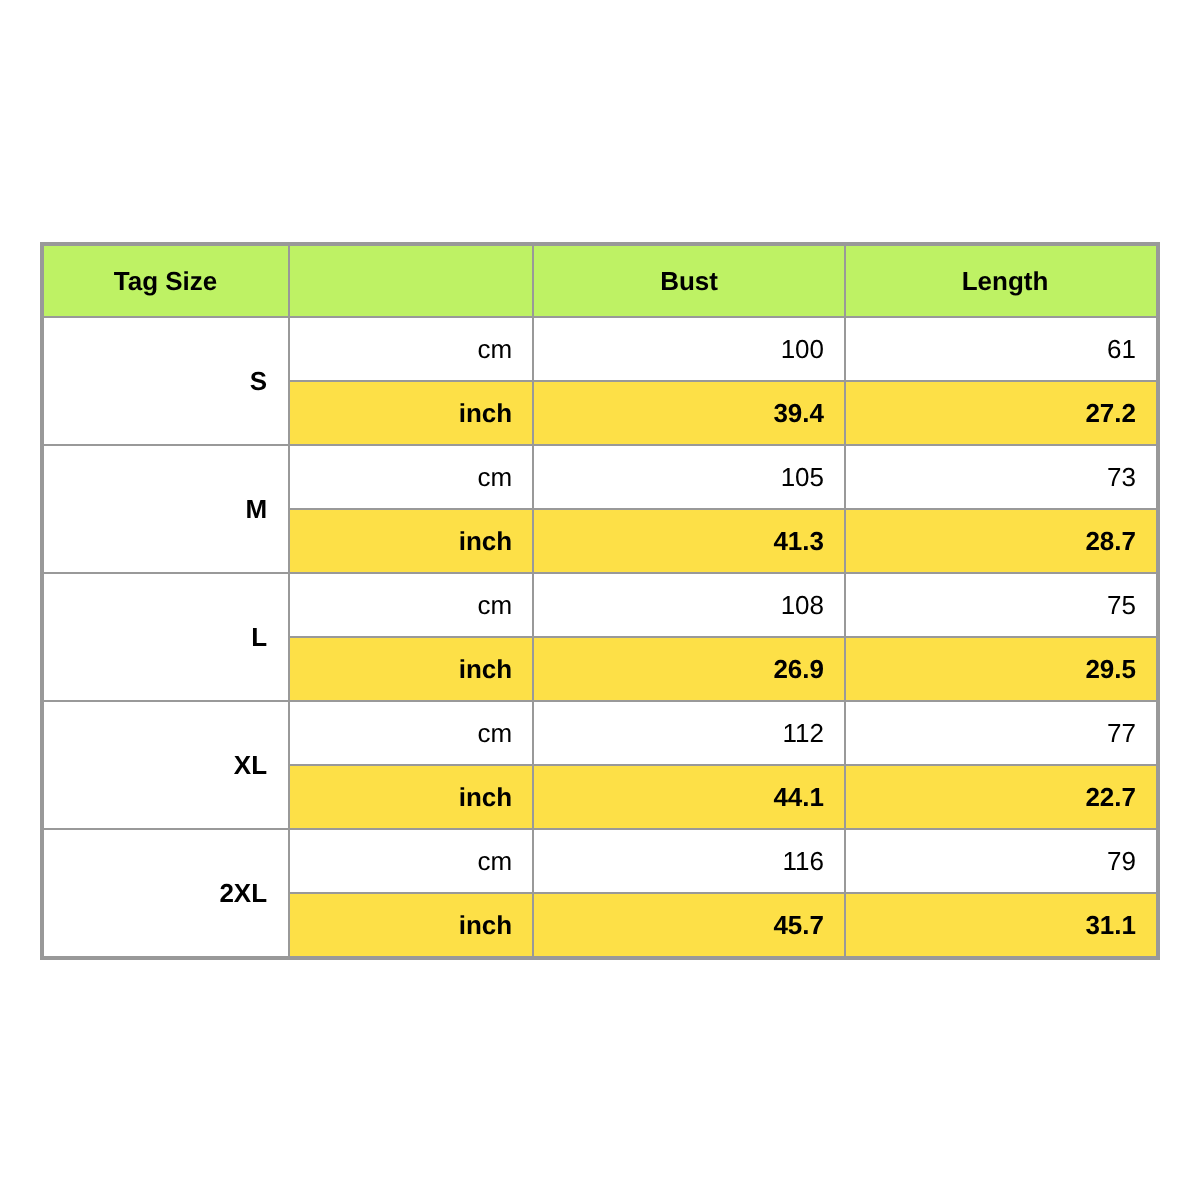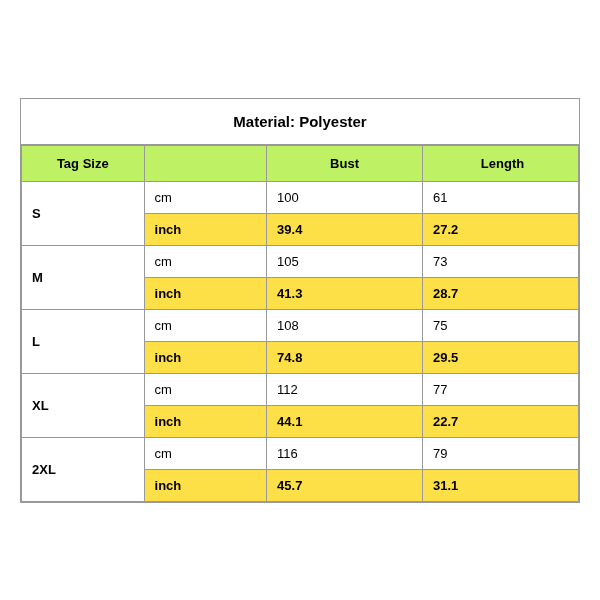--- a/index.html
+++ b/index.html
@@ -44,39 +44,38 @@
     thead tr th:nth-child(3) {
       width: 28%;
     }
     thead tr th:nth-child(4) {
       width: 28%;
       padding-left: 12px;
     }
     tbody tr td {
       border: 1px solid #999;
       padding: 8px 10px;
-      text-align: left;
+      text-align: right;
     }
     tbody tr.inch-row td {
       background: #fde047;
       font-weight: bold;
     }
     tbody tr.cm-row td {
       background: #fff;
     }
     td.tag-size-cell {
       background: #fff !important;
       font-weight: bold;
     }
   </style>
 </head>
 <body>
 
 <div class="container">
-  <div class="title-row">Material: Polyester</div>
   <table>
     <thead>
       <tr>
         <th>Tag Size</th>
         <th></th>
         <th>Bust</th>
         <th>Length</th>
       </tr>
     </thead>
     <tbody id="table-body">
@@ -103,21 +102,21 @@
           <td>28.7</td>
         </tr>
         <tr class="cm-row">
           <td class="tag-size-cell" rowspan="2">L</td>
           <td>cm</td>
           <td>108</td>
           <td>75</td>
         </tr>
         <tr class="inch-row">
           <td>inch</td>
-          <td>74.8</td>
+          <td>26.9</td>
           <td>29.5</td>
         </tr>
         <tr class="cm-row">
           <td class="tag-size-cell" rowspan="2">XL</td>
           <td>cm</td>
           <td>112</td>
           <td>77</td>
         </tr>
         <tr class="inch-row">
           <td>inch</td>

